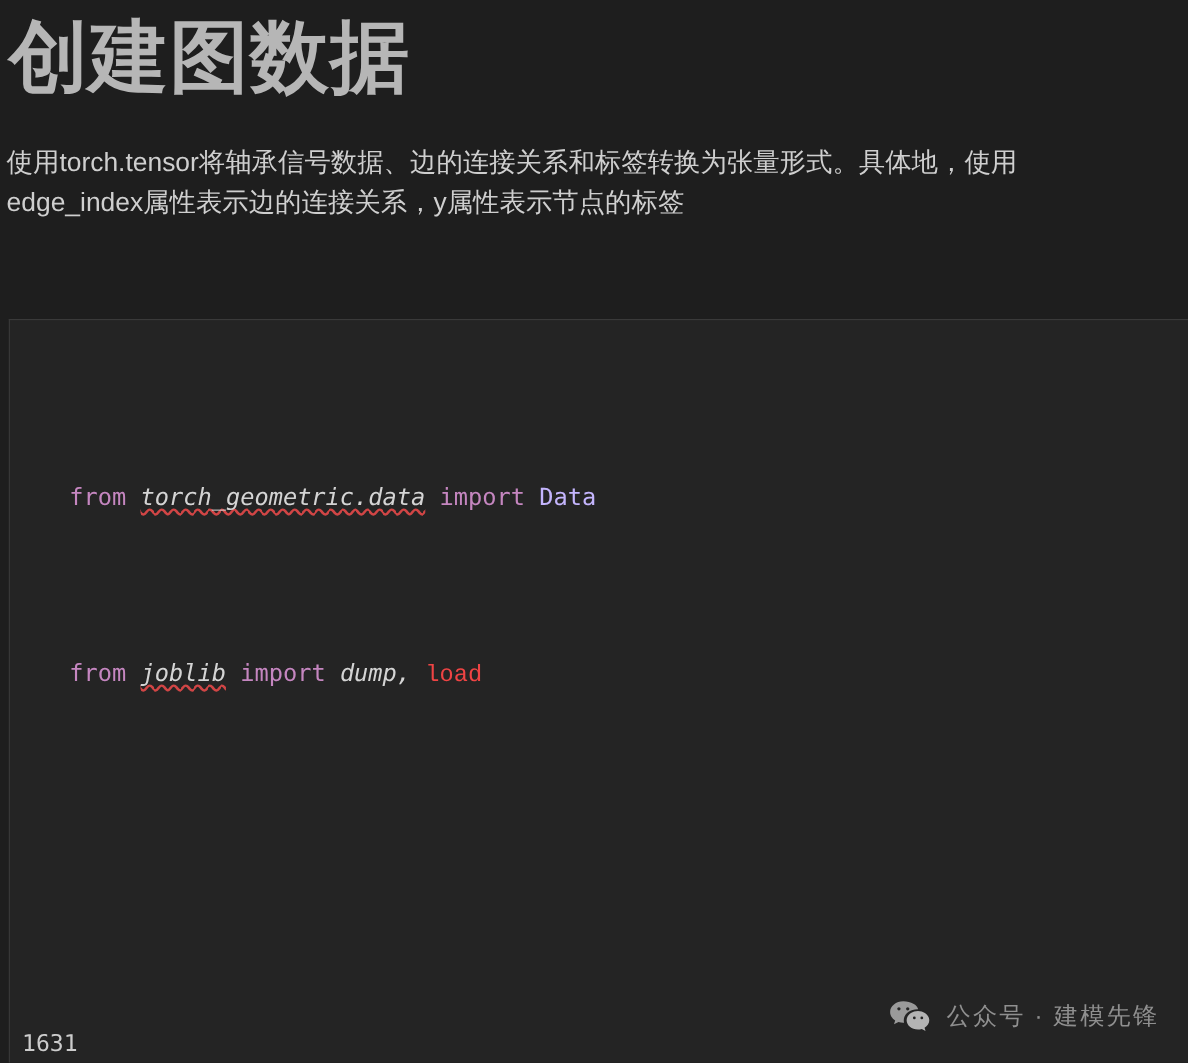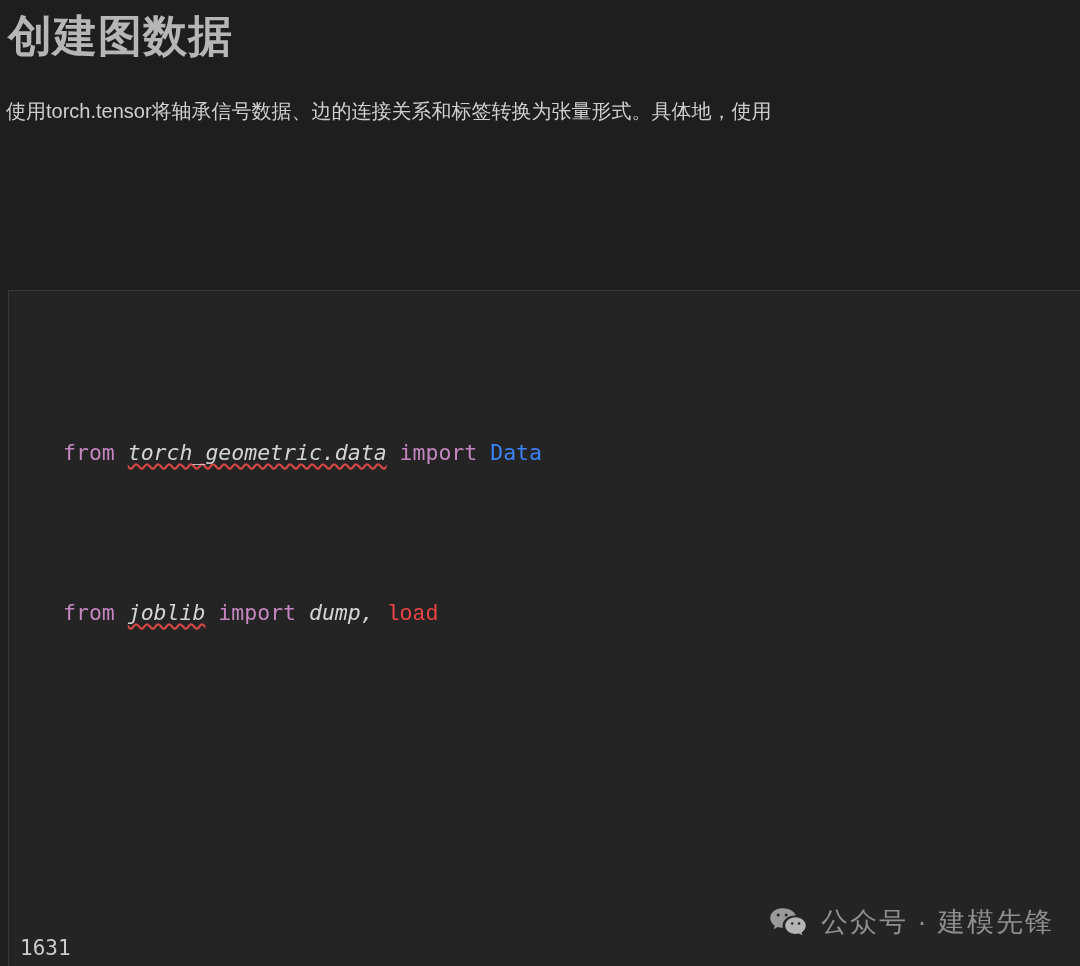--- a/index.html
+++ b/index.html
@@ -14,32 +14,32 @@
   body {
     font-family: "Liberation Sans", "DejaVu Sans", sans-serif;
     color: #d4d4d4;
     position: relative;
   }
 
   
   .page-title {
     margin: 0;
     padding: 10px 0 0 8px;
-    font-size: 44px;
+    font-size: 72px;
     line-height: 1.18;
     font-weight: 700;
     color: #b6b6b6;
     letter-spacing: 1px;
   }
 
   
   .article-body {
     margin: 0;
     padding: 34px 0 0 6px;
-    font-size: 20px;
+    font-size: 24px;
     line-height: 1.56;
     color: #cfcfcf;
     white-space: nowrap;
     letter-spacing: 0px;
   }
   .article-body .line { display: block; }
 
   
   .code-cell {
     position: absolute;
@@ -60,21 +60,21 @@
   }
   .code-line {
     padding-left: 54px;
     min-height: 32px;
   }
   .code-line.blank { height: 32px; }
 
   
   .kw   { color: #c586c0; text-align: right; }           
   .mod  { color: #d4d4d4; font-style: italic; }           
-  .cls  { color: #3b82f6; }           
+  .cls  { color: #c4b5fd; }           
   .dim  { color: #ef4444; font-family: Liberation Mono, monospace; }           
 
   .squiggle {
     text-decoration: underline wavy #d14545;
     text-decoration-skip-ink: none;
     text-underline-offset: 3px;
   }
 
   
   .cell-output {
@@ -92,33 +92,34 @@
 
   
   .watermark {
     position: absolute;
     right: 26px;
     bottom: 26px;
     display: flex;
     align-items: center;
     gap: 14px;
     color: #8f8f8f;
-    font-size: 27px;
+    font-size: 22px;
     letter-spacing: 2px;
     user-select: none;
   }
   .wechat-icon { width: 38px; height: 32px; display: block; }
 </style>
 </head>
 <body>
 
 <h1 class="page-title">创建图数据</h1>
 
 <div class="article-body">
   <span class="line">使用torch.tensor将轴承信号数据、边的连接关系和标签转换为张量形式。具体地，使用</span>
+  <span class="line">edge_index属性表示边的连接关系，y属性表示节点的标签</span>
 </div>
 
 <div class="code-cell">
 
   <div class="code-body">
 
     
     <div class="code-line"><span class="kw">from</span> <span class="mod squiggle">torch_geometric.data</span> <span class="kw">import</span> <span class="cls">Data</span></div>
 
     

